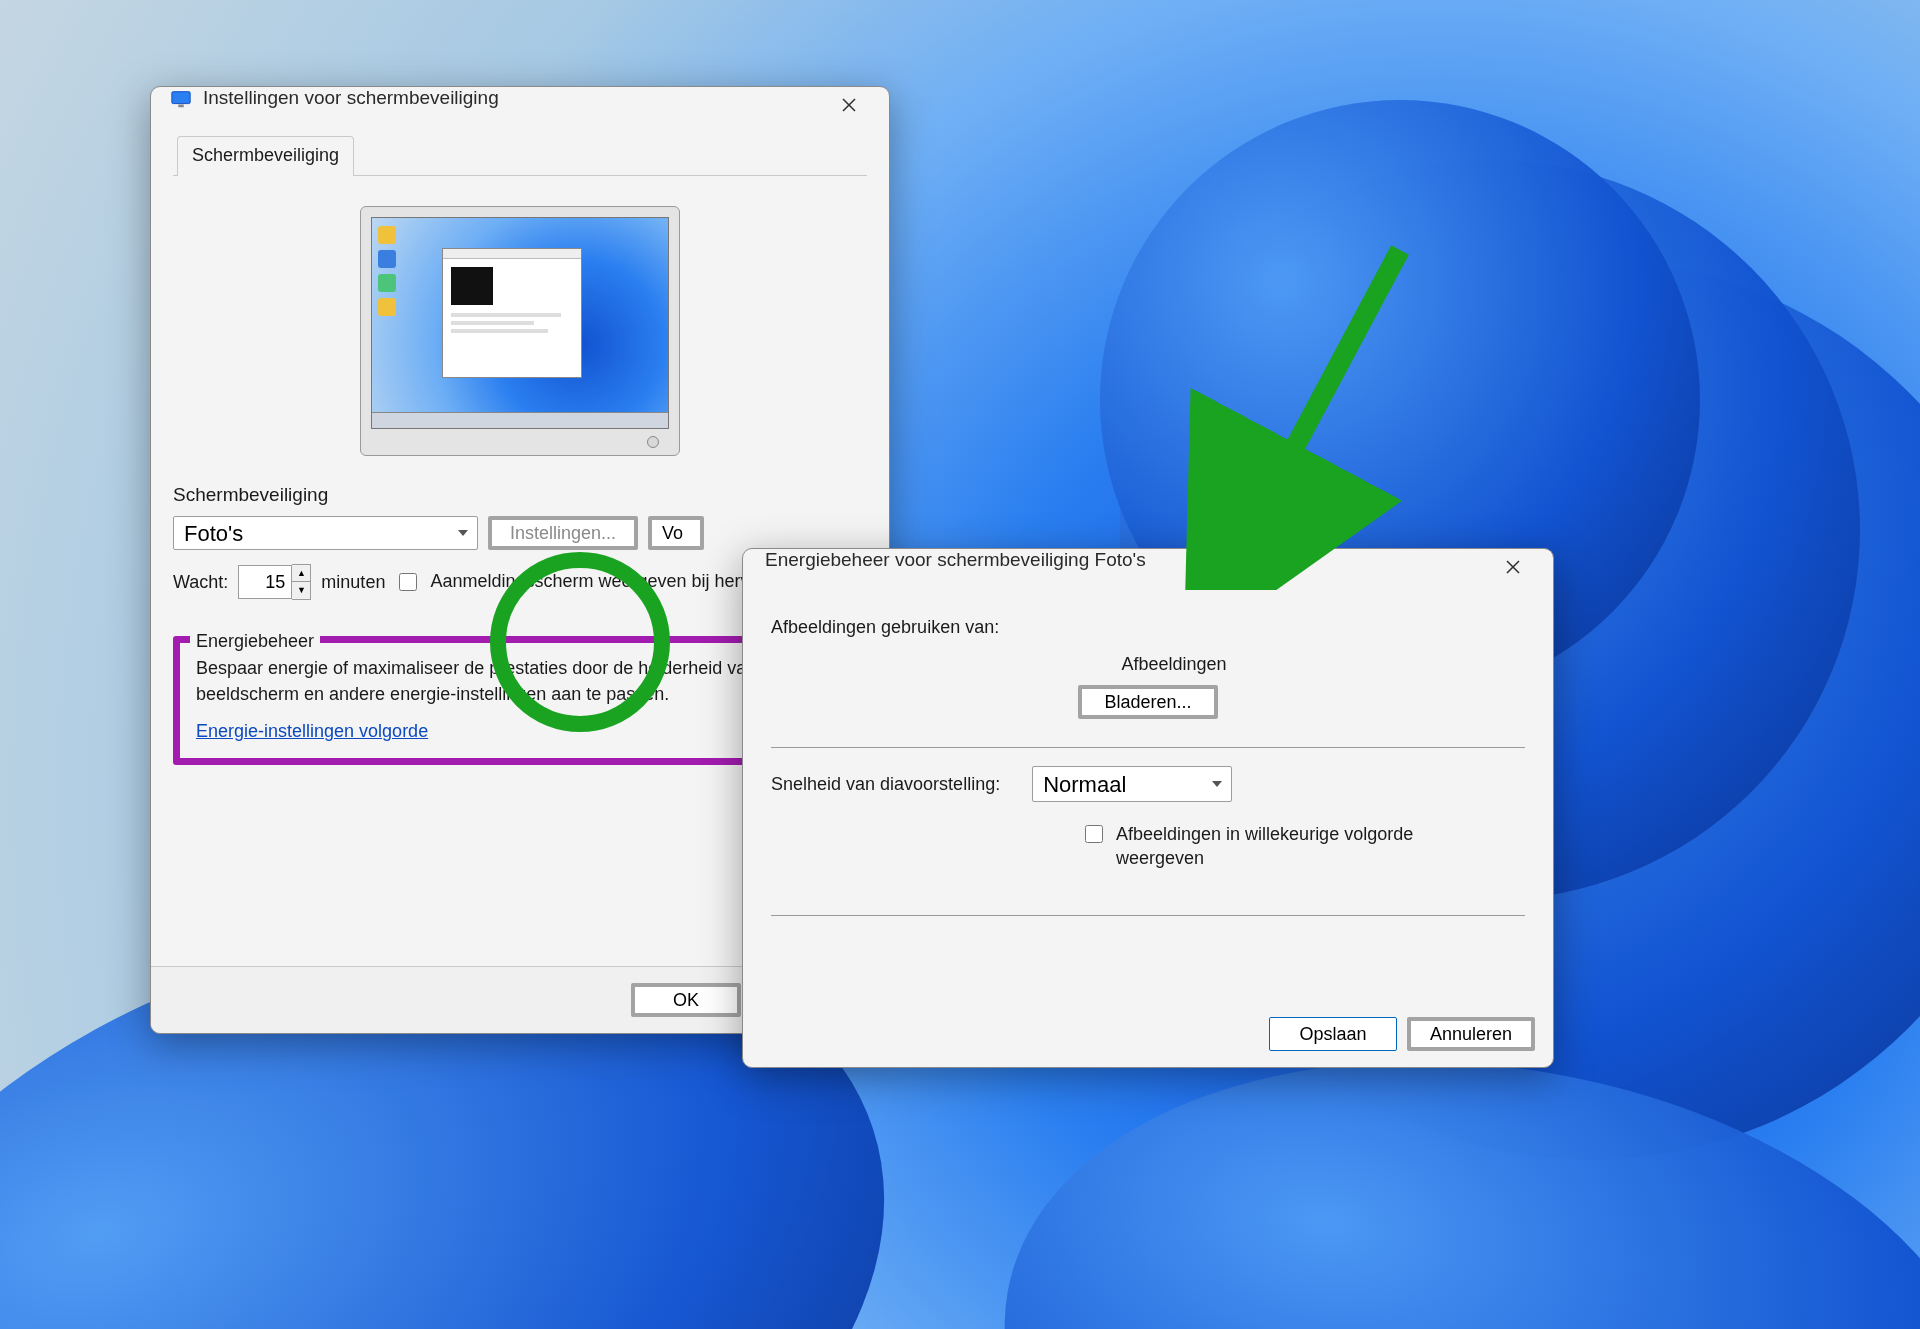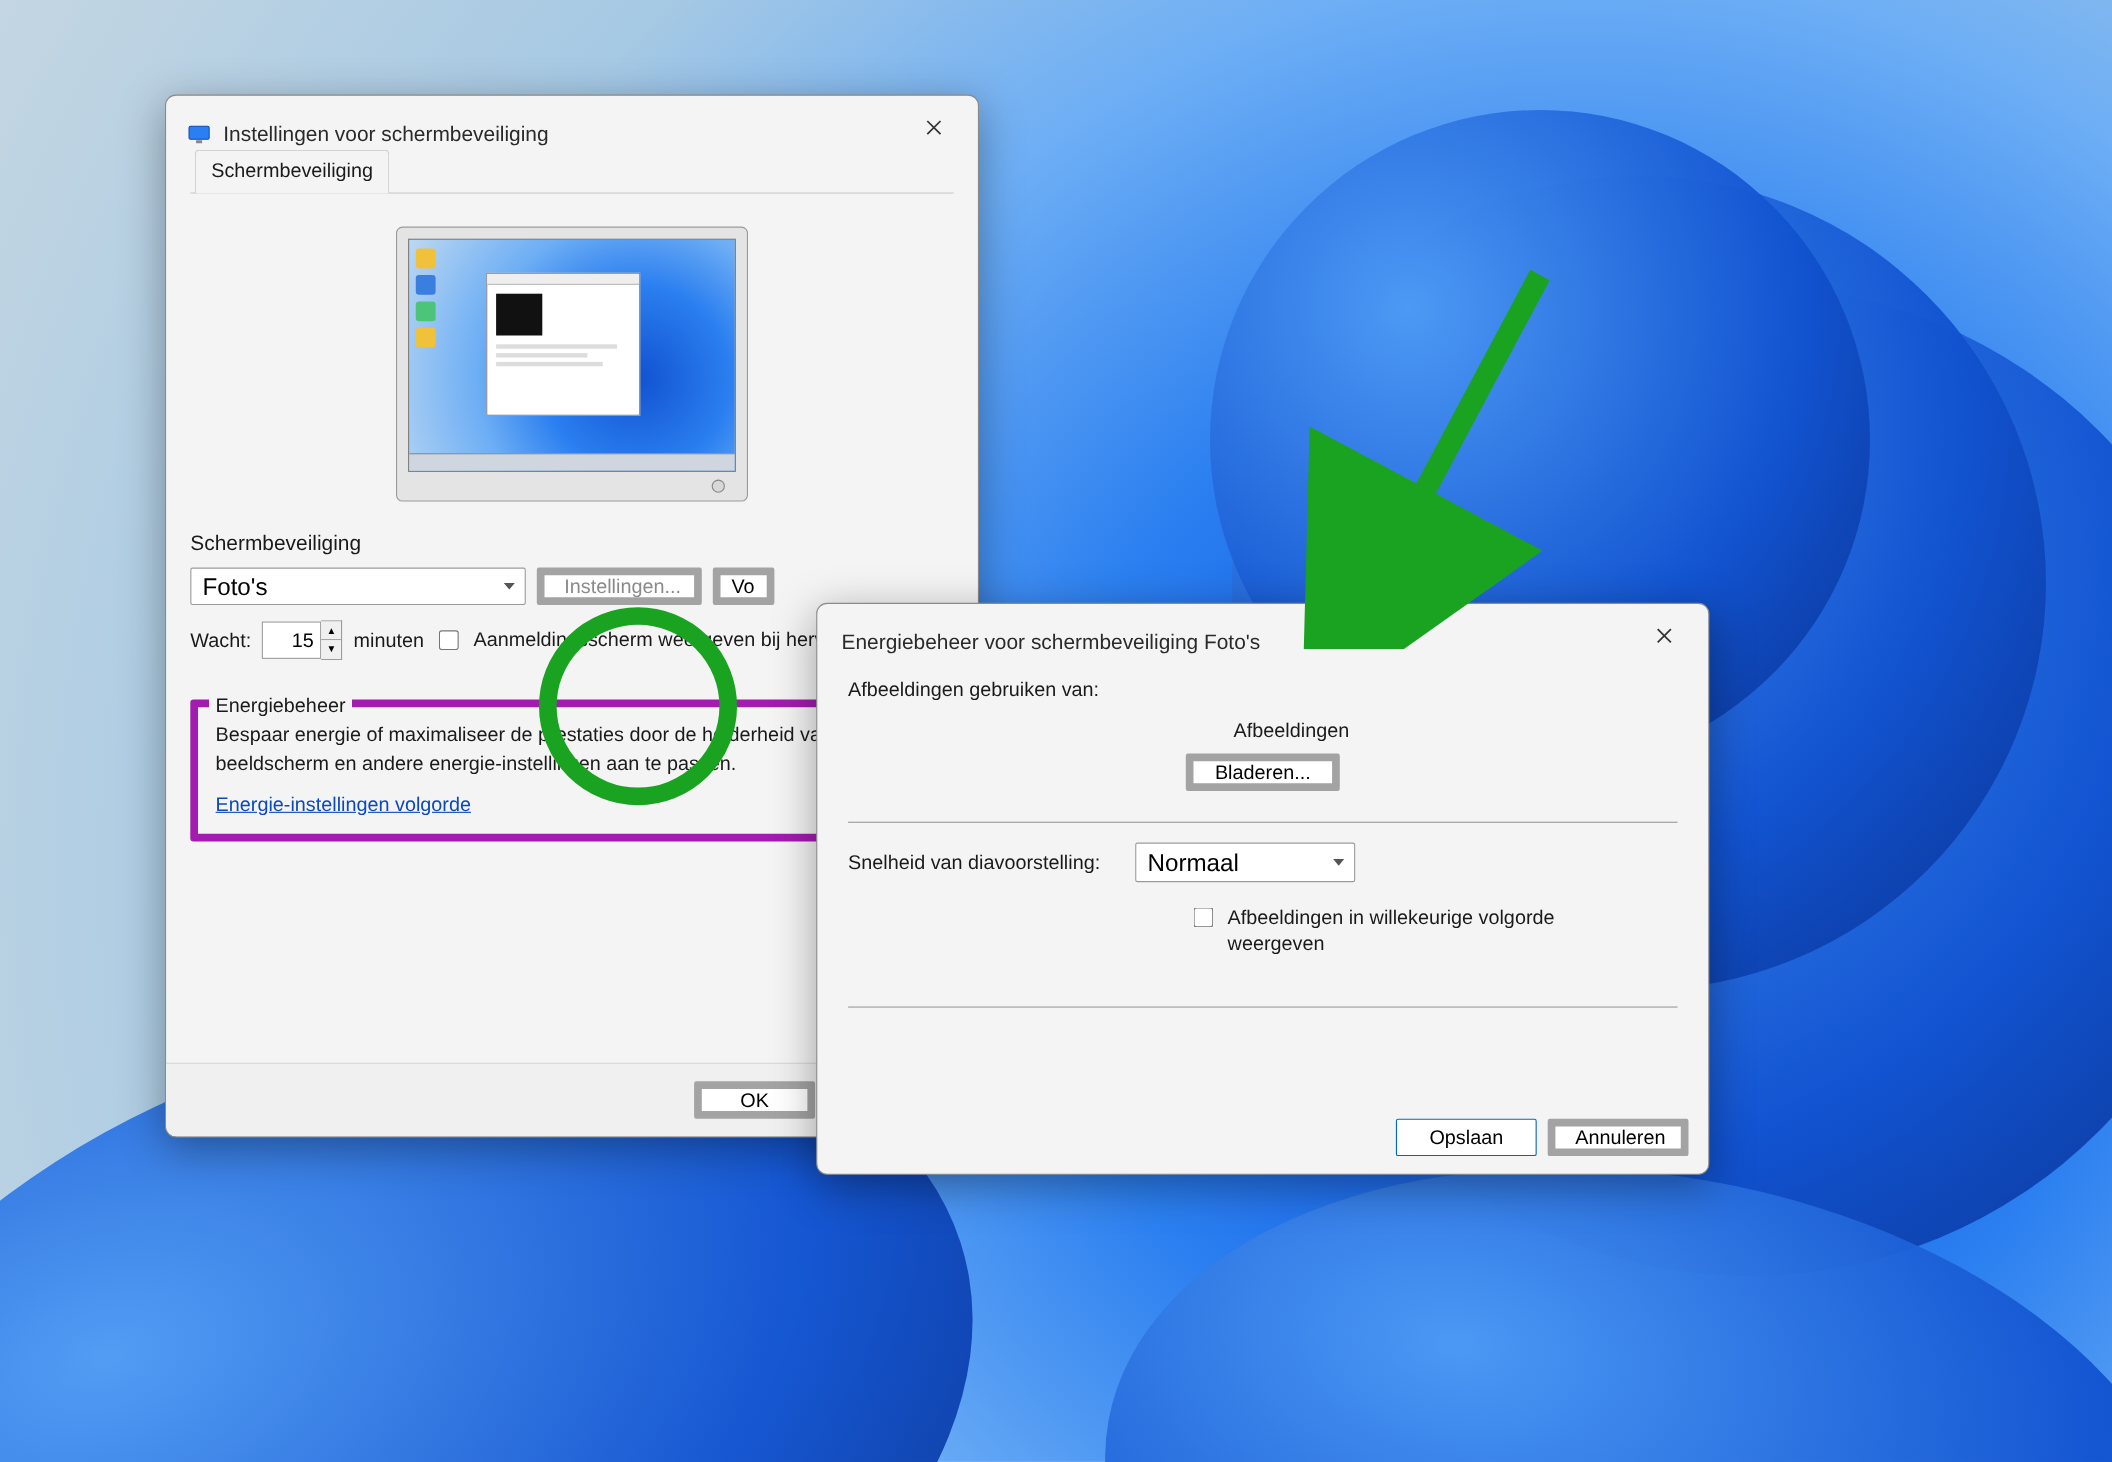--- a/index.html
+++ b/index.html
@@ -11,21 +11,21 @@
   }
   
   .petal { position:absolute; border-radius:50%; background: radial-gradient(ellipse at 30% 30%, #4d9af5 0%, #1152d0 60%, #082d88 100%); opacity:.95; }
   
   .window {
     position:absolute; background:#f4f4f4; border:1px solid #8a8a8a; border-radius:10px;
     box-shadow: 0 10px 40px rgba(0,0,0,.35);
     display:flex; flex-direction:column;
   }
   .titlebar {
-    height:48px; display:flex; align-items:flex-end; padding:0 18px;
+    height:48px; display:flex; align-items:flex-start; padding:0 18px;
     border-bottom:1px solid transparent;
   }
   .titlebar .title { flex:1; font-size:19px; color:#2a2a2a; }
   .titlebar .app-icon { width:24px; height:24px; margin-right:10px; display:flex; align-items:center; justify-content:center; }
   .close-btn { width:44px; height:36px; display:flex; align-items:center; justify-content:center; cursor:pointer; border-radius:4px; }
   .close-btn svg { width:16px; height:16px; stroke:#333; stroke-width:1.6; }
   .body { flex:1; padding:0 18px 0 18px; display:flex; flex-direction:column; }
   .tab-strip { display:flex; border-bottom:1px solid #c9c9c9; padding-left:4px; }
   .tab {
     padding:8px 14px 10px; background:#f4f4f4; border:1px solid #c9c9c9; border-bottom:none;
@@ -50,21 +50,21 @@
   .power-dot { width:12px; height:12px; border:1px solid #888; border-radius:50%; background:#d8d8d8; }
   .group-label { font-size:19px; margin:18px 0 10px; }
   .row { display:flex; align-items:center; gap:10px; }
   select, .fake-select {
     height:34px; border:1px solid #9c9c9c; background:#fff; padding:0 30px 0 10px; font-size:22px;
     appearance:none; position:relative; border-radius:2px;
   }
   .sel-wrap { position:relative; display:inline-block; }
   .sel-wrap::after { content:""; position:absolute; right:10px; top:50%; width:0; height:0; border-left:5px solid transparent; border-right:5px solid transparent; border-top:6px solid #555; transform:translateY(-50%); pointer-events:none; }
   .btn {
-    height:34px; padding:0 18px; border:7px solid #a3a3a3; background:#fff; font-size:18px; cursor:pointer;
+    height:34px; padding:0 18px; border:4px solid #a3a3a3; background:#fff; font-size:18px; cursor:pointer;
     border-radius:2px;
   }
   .btn-primary-outline { border:1.5px solid #0067c0; }
   .spinner { display:flex; align-items:center; }
   .spinner input { width:54px; height:34px; border:1px solid #9c9c9c; text-align:right; padding-right:6px; font-size:18px; background:#fff; }
   .spin-box { display:flex; flex-direction:column; border:1px solid #9c9c9c; border-left:none; }
   .spin-box button { width:18px; height:17px; border:none; background:#f0f0f0; font-size:9px; line-height:9px; cursor:pointer; padding:0; }
   .spin-box button:first-child { border-bottom:1px solid #9c9c9c; }
   input[type="checkbox"].chk { width:18px; height:18px; cursor:pointer; }
   .groupbox {

